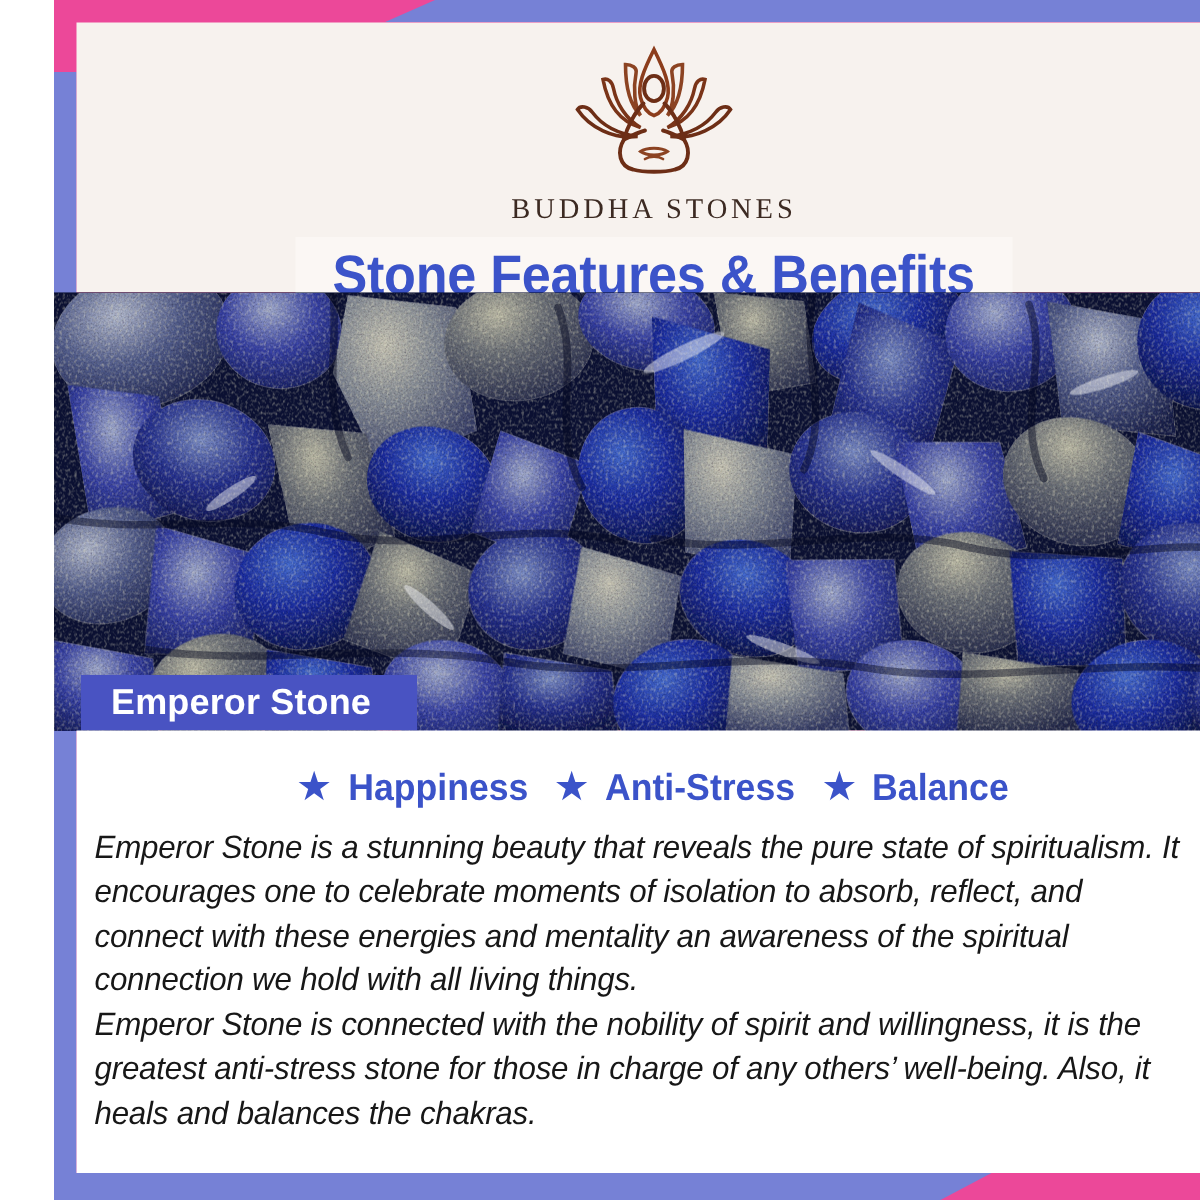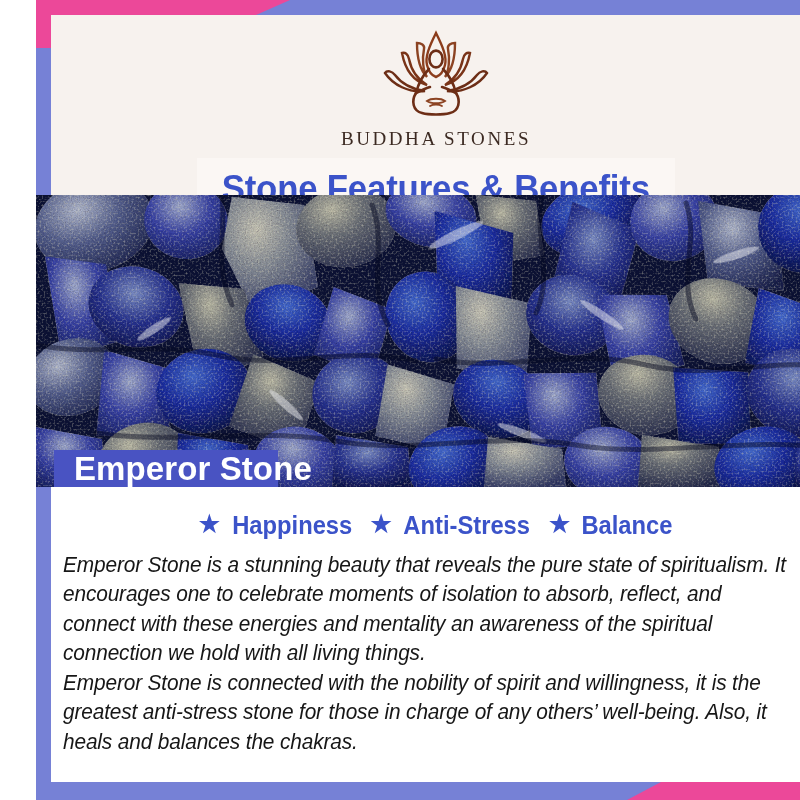--- a/index.html
+++ b/index.html
@@ -83,21 +83,21 @@
 
   #title-banner {
     position: absolute;
     top: 143px;
     left: 50%;
     transform: translateX(-50%);
     width: 478px;
     height: 52px;
     background: #fbf7f4;
     display: flex;
-    align-items: flex-end;
+    align-items: center;
     justify-content: center;
   }
   #poster-title {
     font-family: "Liberation Sans Narrow", "Liberation Sans", sans-serif;
     font-weight: bold;
     font-size: 37px;
     color: #3b53c9;
     letter-spacing: -0.2px;
     transform: scaleX(0.94);
     white-space: nowrap;
@@ -120,21 +120,21 @@
     left: 18px;
     bottom: 0;
     width: 224px;
     height: 37px;
     background: #4953c2;
     display: flex;
     align-items: center;
   }
   #stone-label-text {
     color: #ffffff;
-    font-size: 33px;
+    font-size: 24px;
     font-weight: bold;
     letter-spacing: 0.1px;
     margin-left: 20px;
     white-space: nowrap;
   }
 
   
   #body-panel {
     position: absolute;
     top: 487px;

